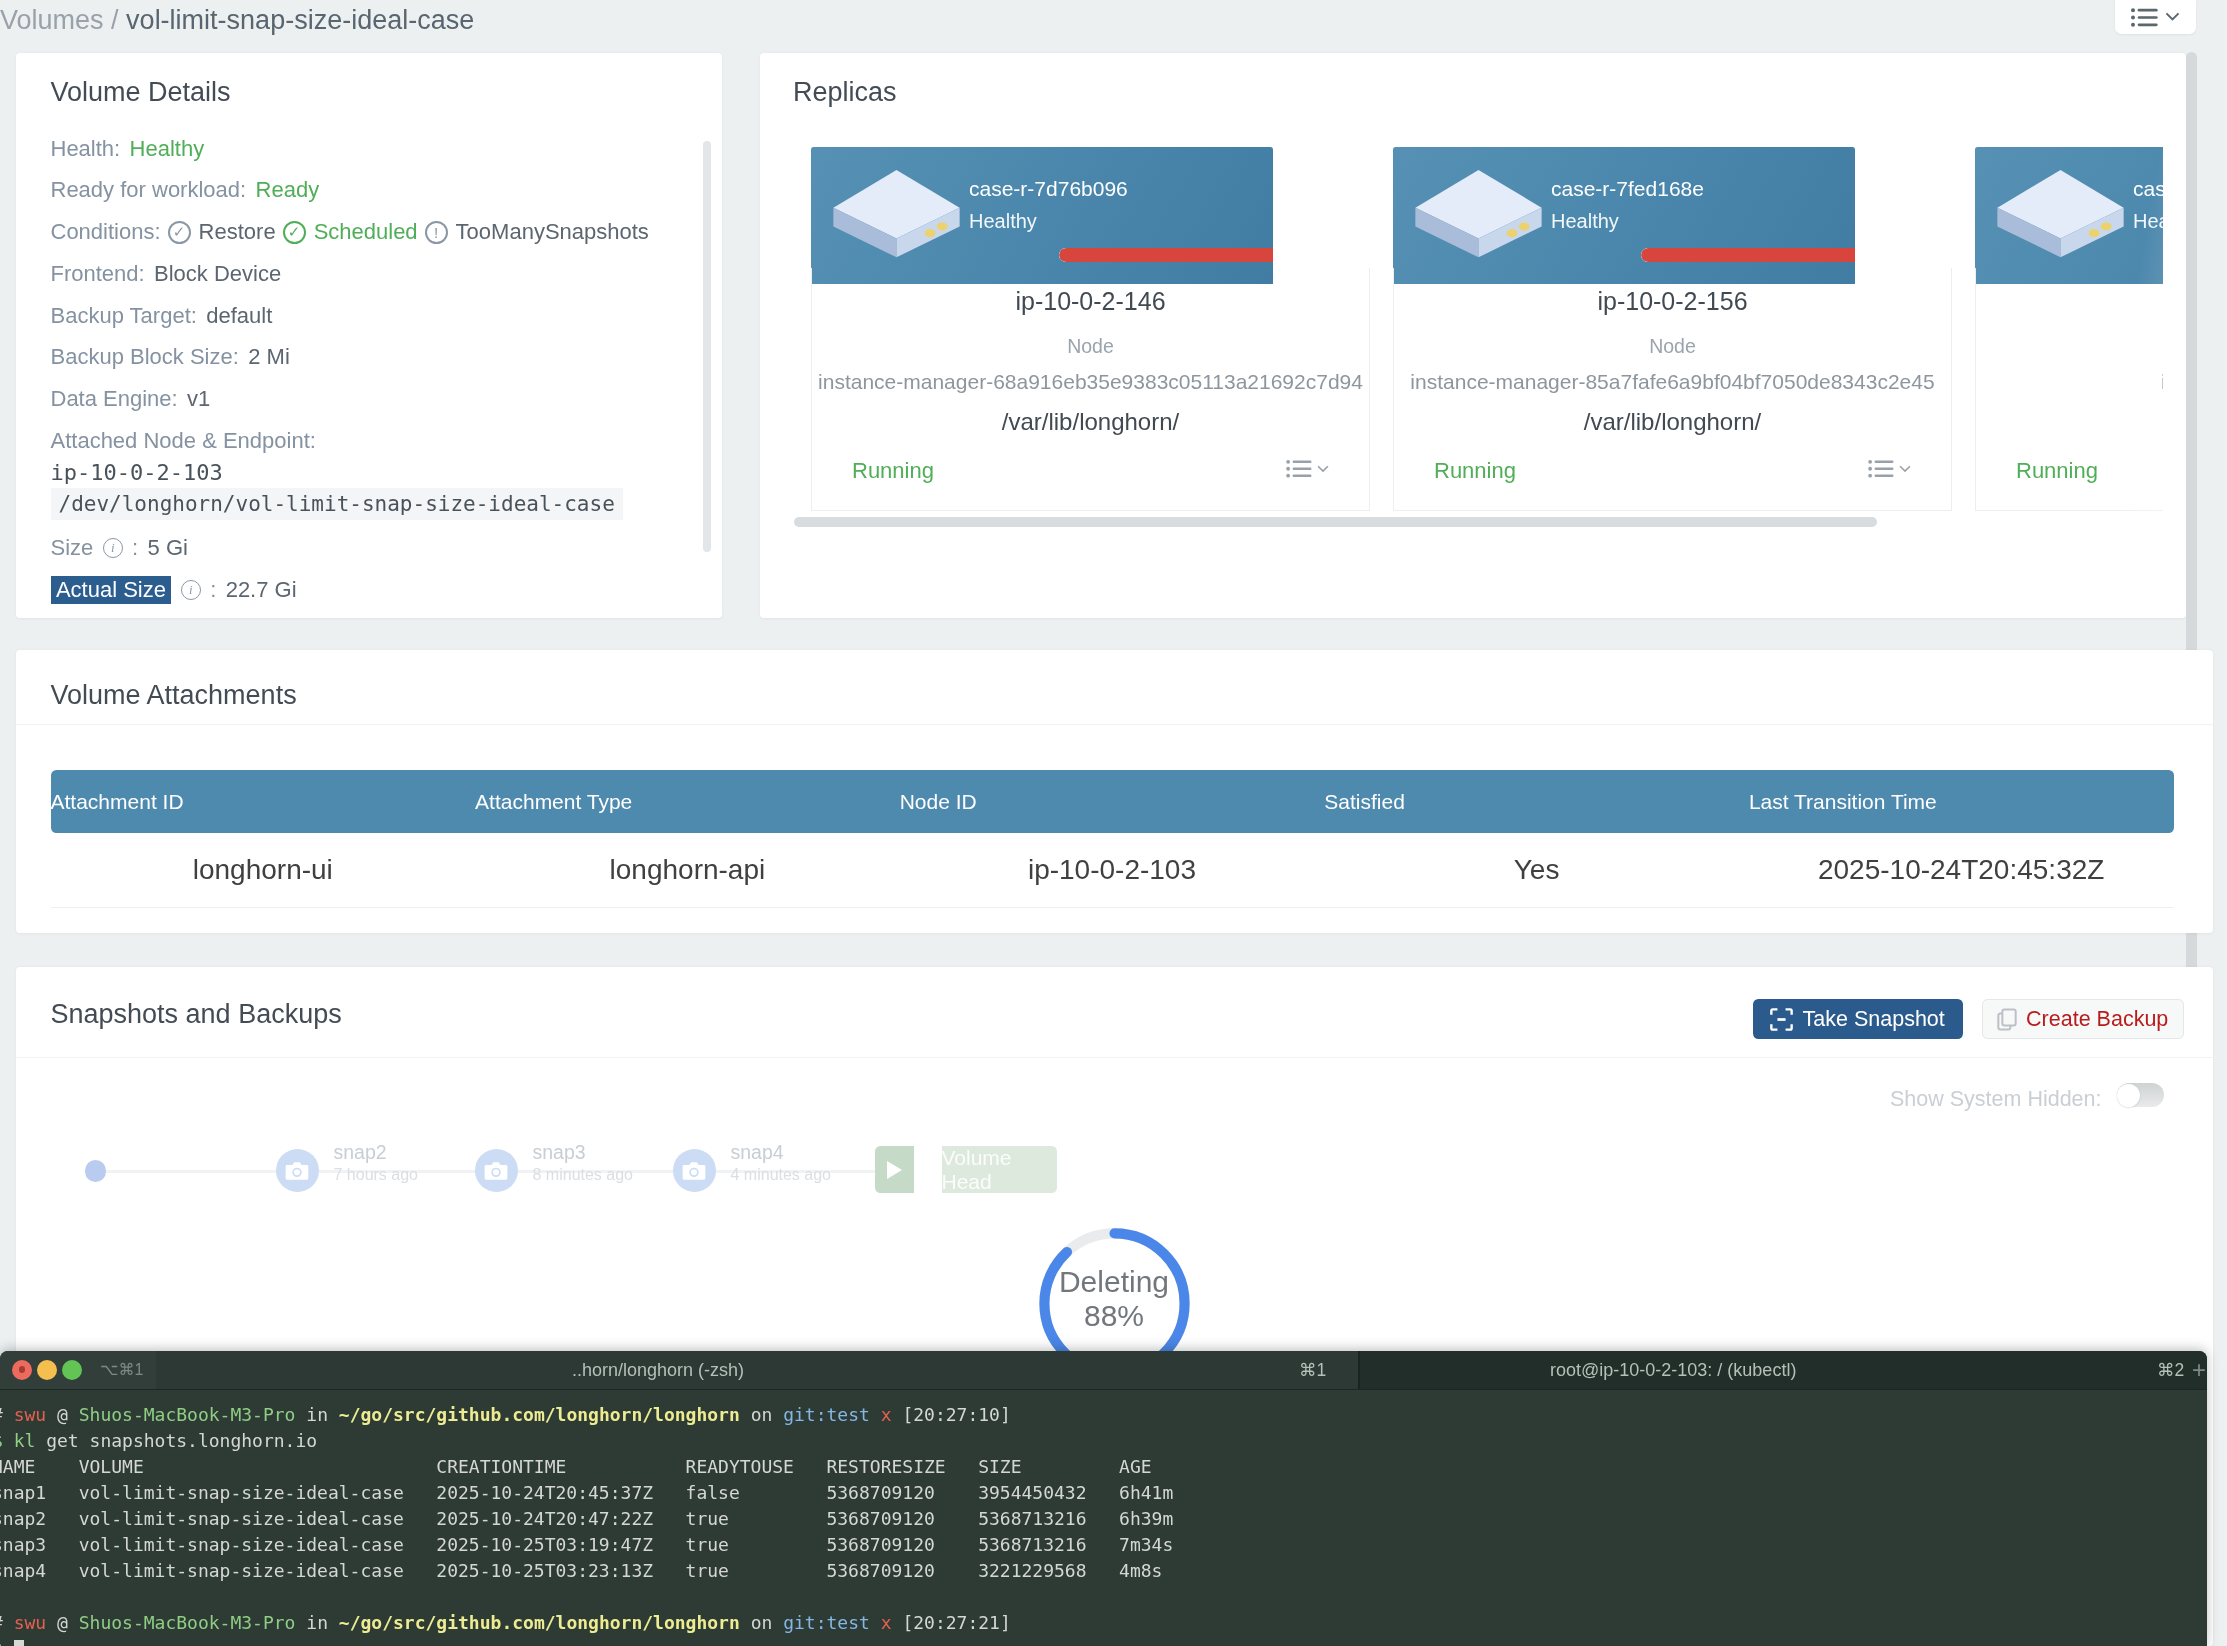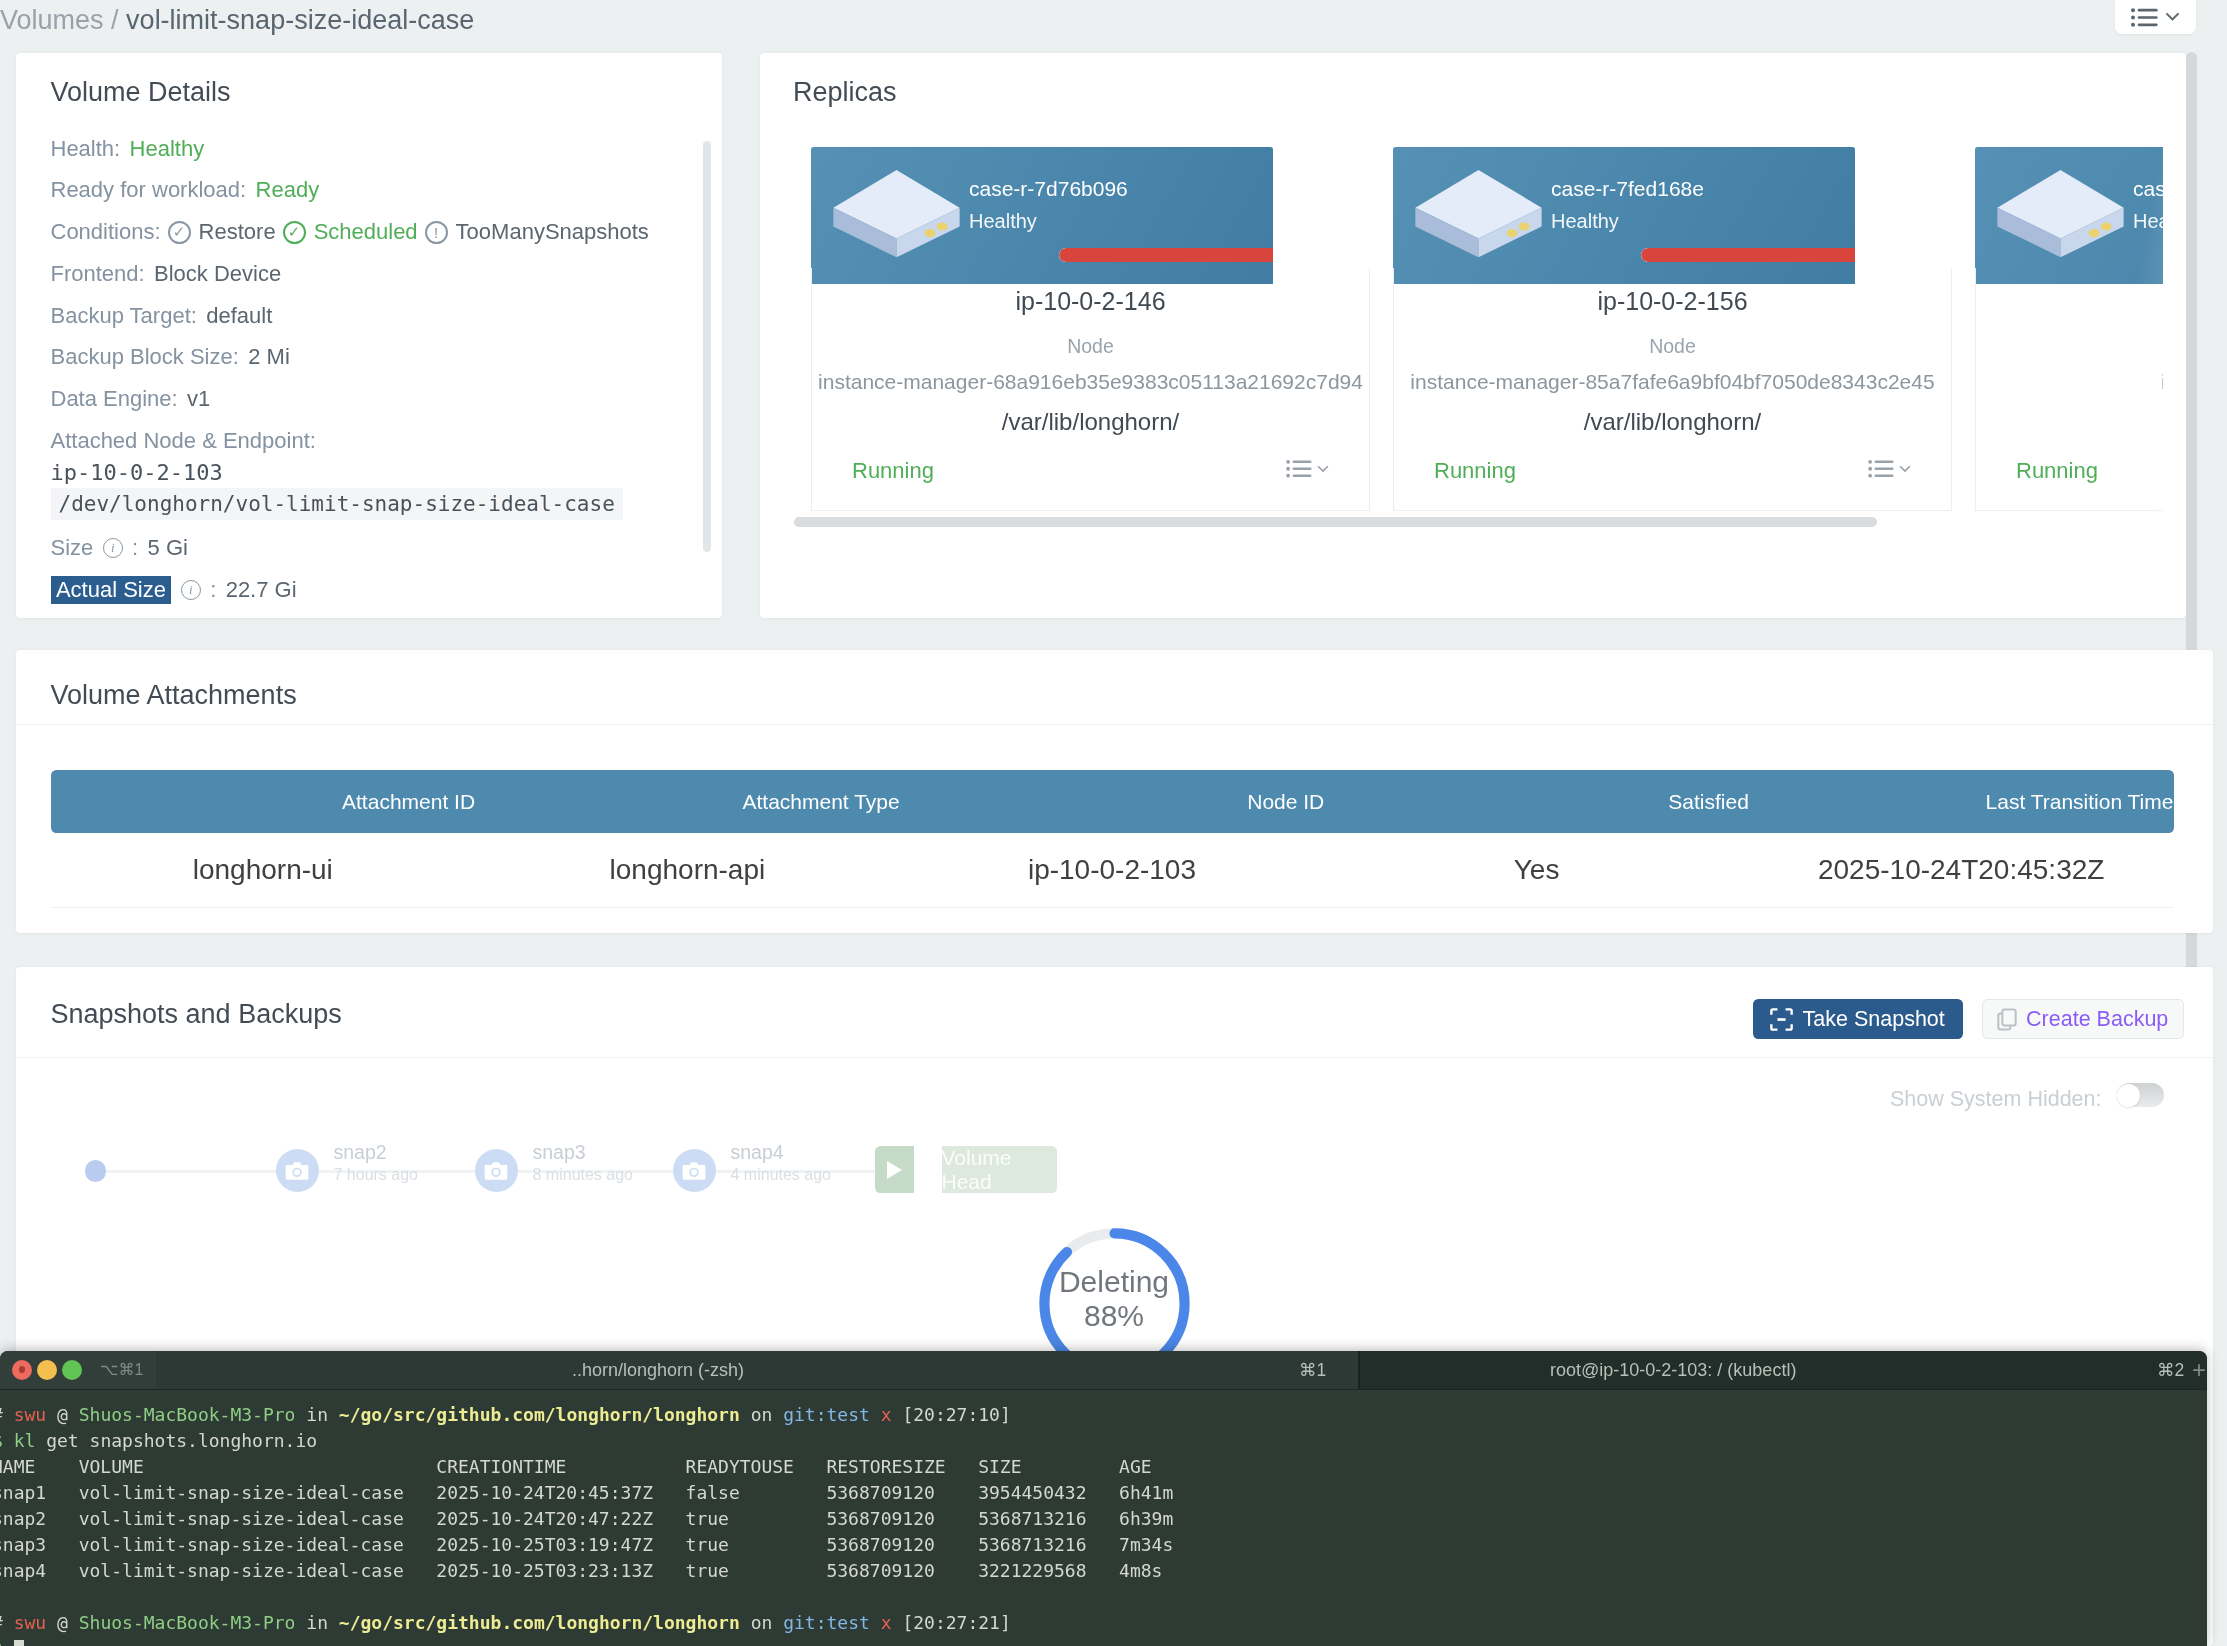--- a/index.html
+++ b/index.html
@@ -44,27 +44,27 @@
   .rnode{position:absolute;left:0;width:100%;top:67px;font-size:19.5px;color:#9aa4ad;}
   .rinst{position:absolute;left:0;width:100%;top:102px;font-size:21px;color:#8d969e;white-space:nowrap;}
   .rpath{position:absolute;left:0;width:100%;top:140px;font-size:24px;color:#414a52;}
   .rrun{position:absolute;left:40px;top:190px;font-size:22px;color:#4fae57;}
   .rmenu{position:absolute;right:40px;top:190px;display:flex;align-items:center;gap:4px;cursor:pointer;}
   .fade3{position:absolute;left:0;top:0;width:100%;height:100%;
          background:linear-gradient(100deg,rgba(255,255,255,0) 30%,rgba(255,255,255,.9) 72%,#fff 95%);pointer-events:none;}
   .hscroll{position:absolute;background:#d9dcdf;border-radius:5.4px;}
   
   .tbl-head{position:absolute;display:flex;background:#4e89ae;border-radius:5.4px;color:#fff;font-size:21px;}
-  .tbl-head div{flex:1;text-align:right;line-height:63px;}
+  .tbl-head div{flex:1;text-align:left;line-height:63px;}
   .tbl-row{position:absolute;display:flex;font-size:28px;color:#404040;border-bottom:1.3px solid #eef0f2;}
   .tbl-row div{flex:1;text-align:center;line-height:73px;}
   
   .btn-primary{position:absolute;background:#2b5b8c;color:#fff;border-radius:5.4px;font-size:21.5px;
                display:flex;align-items:center;justify-content:center;gap:9.4px;cursor:pointer;}
-  .btn-disabled{position:absolute;background:#f7f8f8;color:#8b5cf6;border:1.3px solid #e4e6e7;border-radius:5.4px;
+  .btn-disabled{position:absolute;background:#f7f8f8;color:#b91c1c;border:1.3px solid #e4e6e7;border-radius:5.4px;
                 font-size:21.5px;display:flex;align-items:center;justify-content:center;gap:9.4px;box-sizing:border-box;}
   .divline{position:absolute;left:0;width:100%;border-top:1.3px solid #f0f2f3;}
   .ssh-label{color:#c9cfd4;font-size:21.5px;}
   .toggle{position:absolute;width:47px;height:24px;border-radius:12px;background:linear-gradient(#cfd2d3,#e8eaeb);cursor:pointer;}
   .toggle .knob{position:absolute;left:0.7px;top:0.7px;width:23px;height:23px;border-radius:50%;background:#fff;box-shadow:0 0.7px 2px rgba(0,0,0,.15);}
   .tl-line{position:absolute;height:2.7px;background:#f0f2f3;}
   .tl-dot{position:absolute;width:21.5px;height:21.5px;border-radius:50%;background:#b9cbee;}
   .tl-circ{position:absolute;width:43px;height:43px;border-radius:50%;background:#ccdcf4;display:flex;align-items:center;justify-content:center;cursor:pointer;}
   .tl-name{position:absolute;font-size:19.5px;color:#c7ced4;white-space:nowrap;}
   .tl-time{position:absolute;font-size:16px;color:#dadfe3;white-space:nowrap;}

